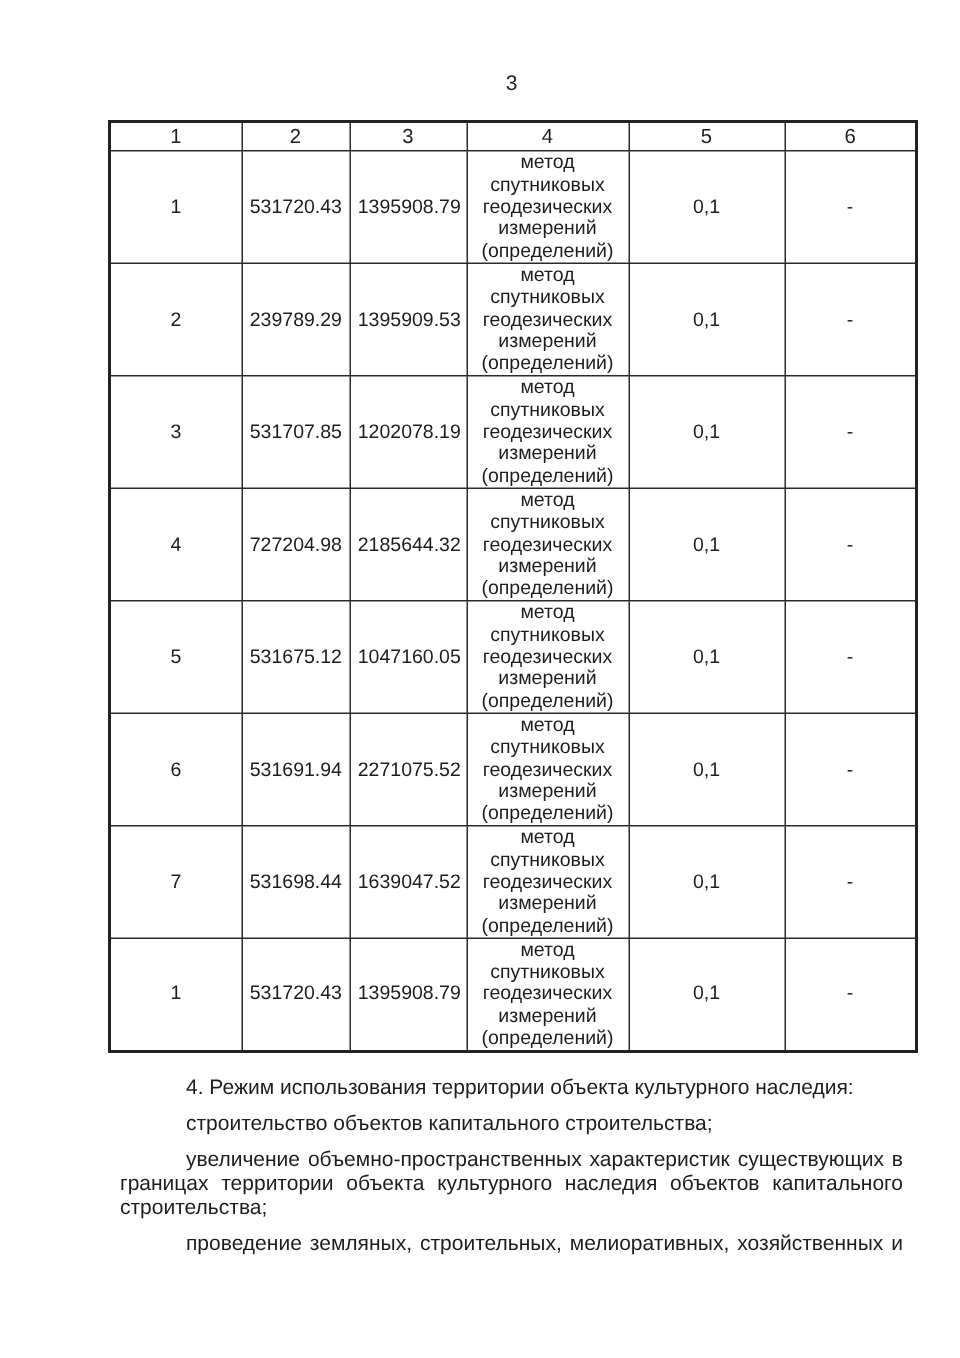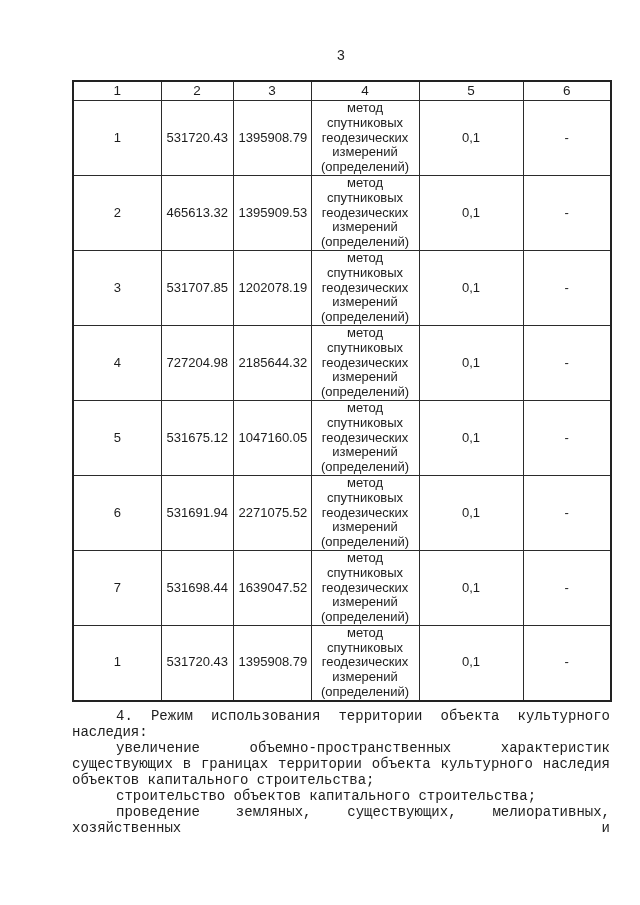--- a/index.html
+++ b/index.html
@@ -62,25 +62,24 @@
   .text-block {
     position: absolute;
     top: 708px;
     left: 72px;
     width: 538px;
     font-size: 14px;
     line-height: 16px;
     color: #1d1d1d;
   }
   .text-block p {
-    margin: 0;
+    margin: 8px;
     padding: 0;
     text-indent: 44px;
     text-align: justify;
-    font-family: Liberation Mono, monospace;
   }
   .text-block p.cont {
     text-align-last: justify;
   }
 </style>
 </head>
 <body>
 
 <div class="sheet">
 
@@ -109,21 +108,21 @@
         <tr>
           <td>1</td>
           <td>531720.43</td>
           <td>1395908.79</td>
           <td>метод спутниковых геодезических измерений (определений)</td>
           <td>0,1</td>
           <td>-</td>
         </tr>
         <tr>
           <td>2</td>
-          <td>465613.32</td>
+          <td>239789.29</td>
           <td>1395909.53</td>
           <td>метод спутниковых геодезических измерений (определений)</td>
           <td>0,1</td>
           <td>-</td>
         </tr>
         <tr>
           <td>3</td>
           <td>531707.85</td>
           <td>1202078.19</td>
           <td>метод спутниковых геодезических измерений (определений)</td>
@@ -168,18 +167,18 @@
           <td>1395908.79</td>
           <td>метод спутниковых геодезических измерений (определений)</td>
           <td>0,1</td>
           <td>-</td>
         </tr>
       </tbody>
   </table>
 
   <div class="text-block" id="text-block">
       <p>4. Режим использования территории объекта культурного наследия:</p>
+      <p>строительство объектов капитального строительства;</p>
       <p>увеличение объемно-пространственных характеристик существующих в границах территории объекта культурного наследия объектов капитального строительства;</p>
-      <p>строительство объектов капитального строительства;</p>
-      <p class="cont">проведение земляных, существующих, мелиоративных, хозяйственных и</p>
+      <p class="cont">проведение земляных, строительных, мелиоративных, хозяйственных и</p>
     </div>
 
 </div>
 
 </body></html>

